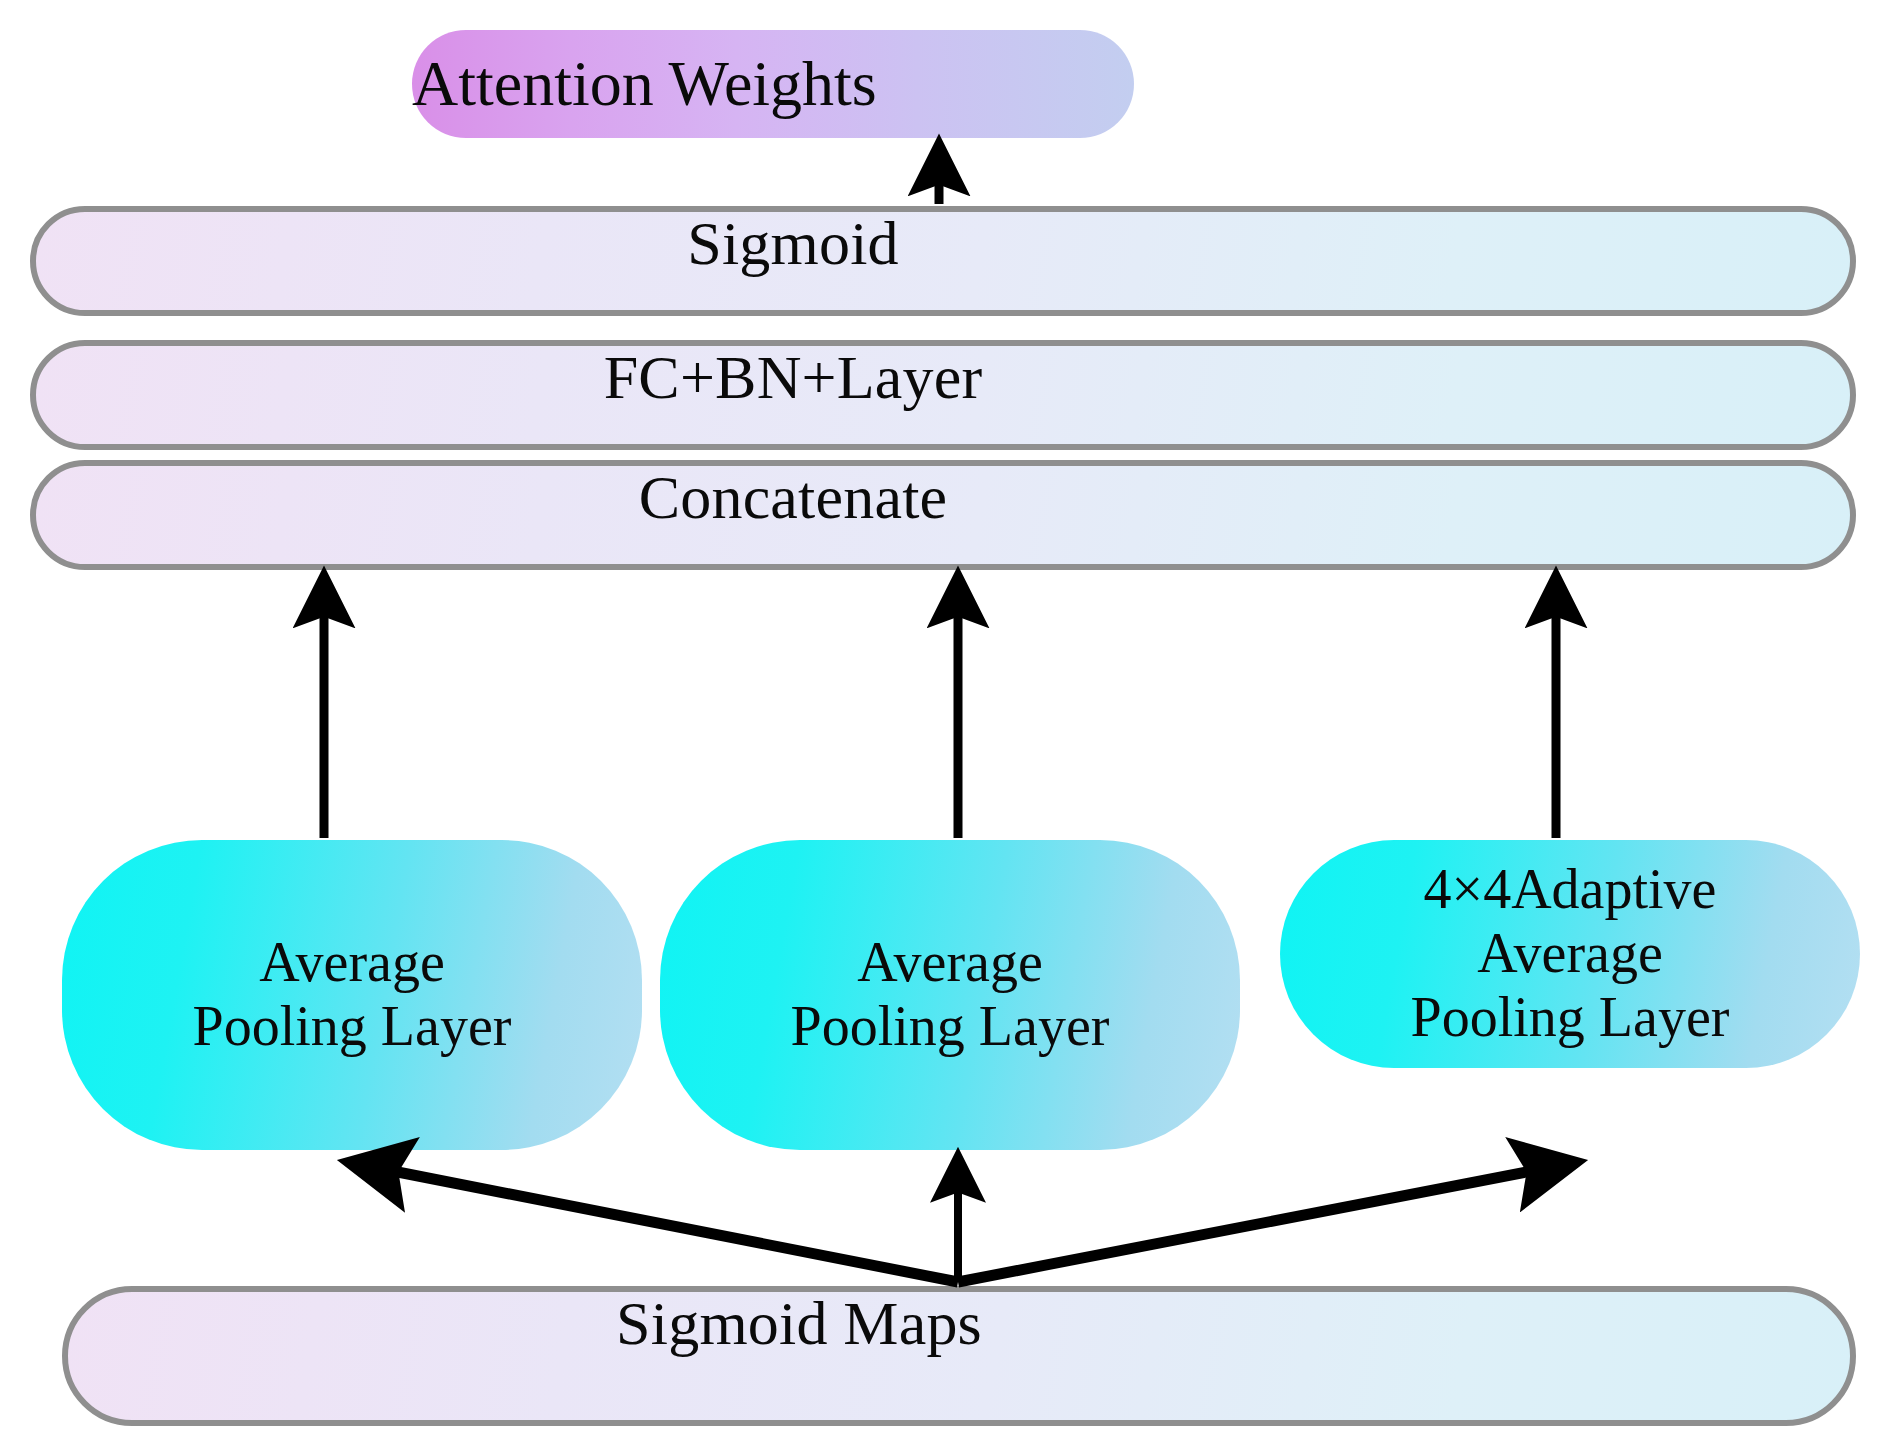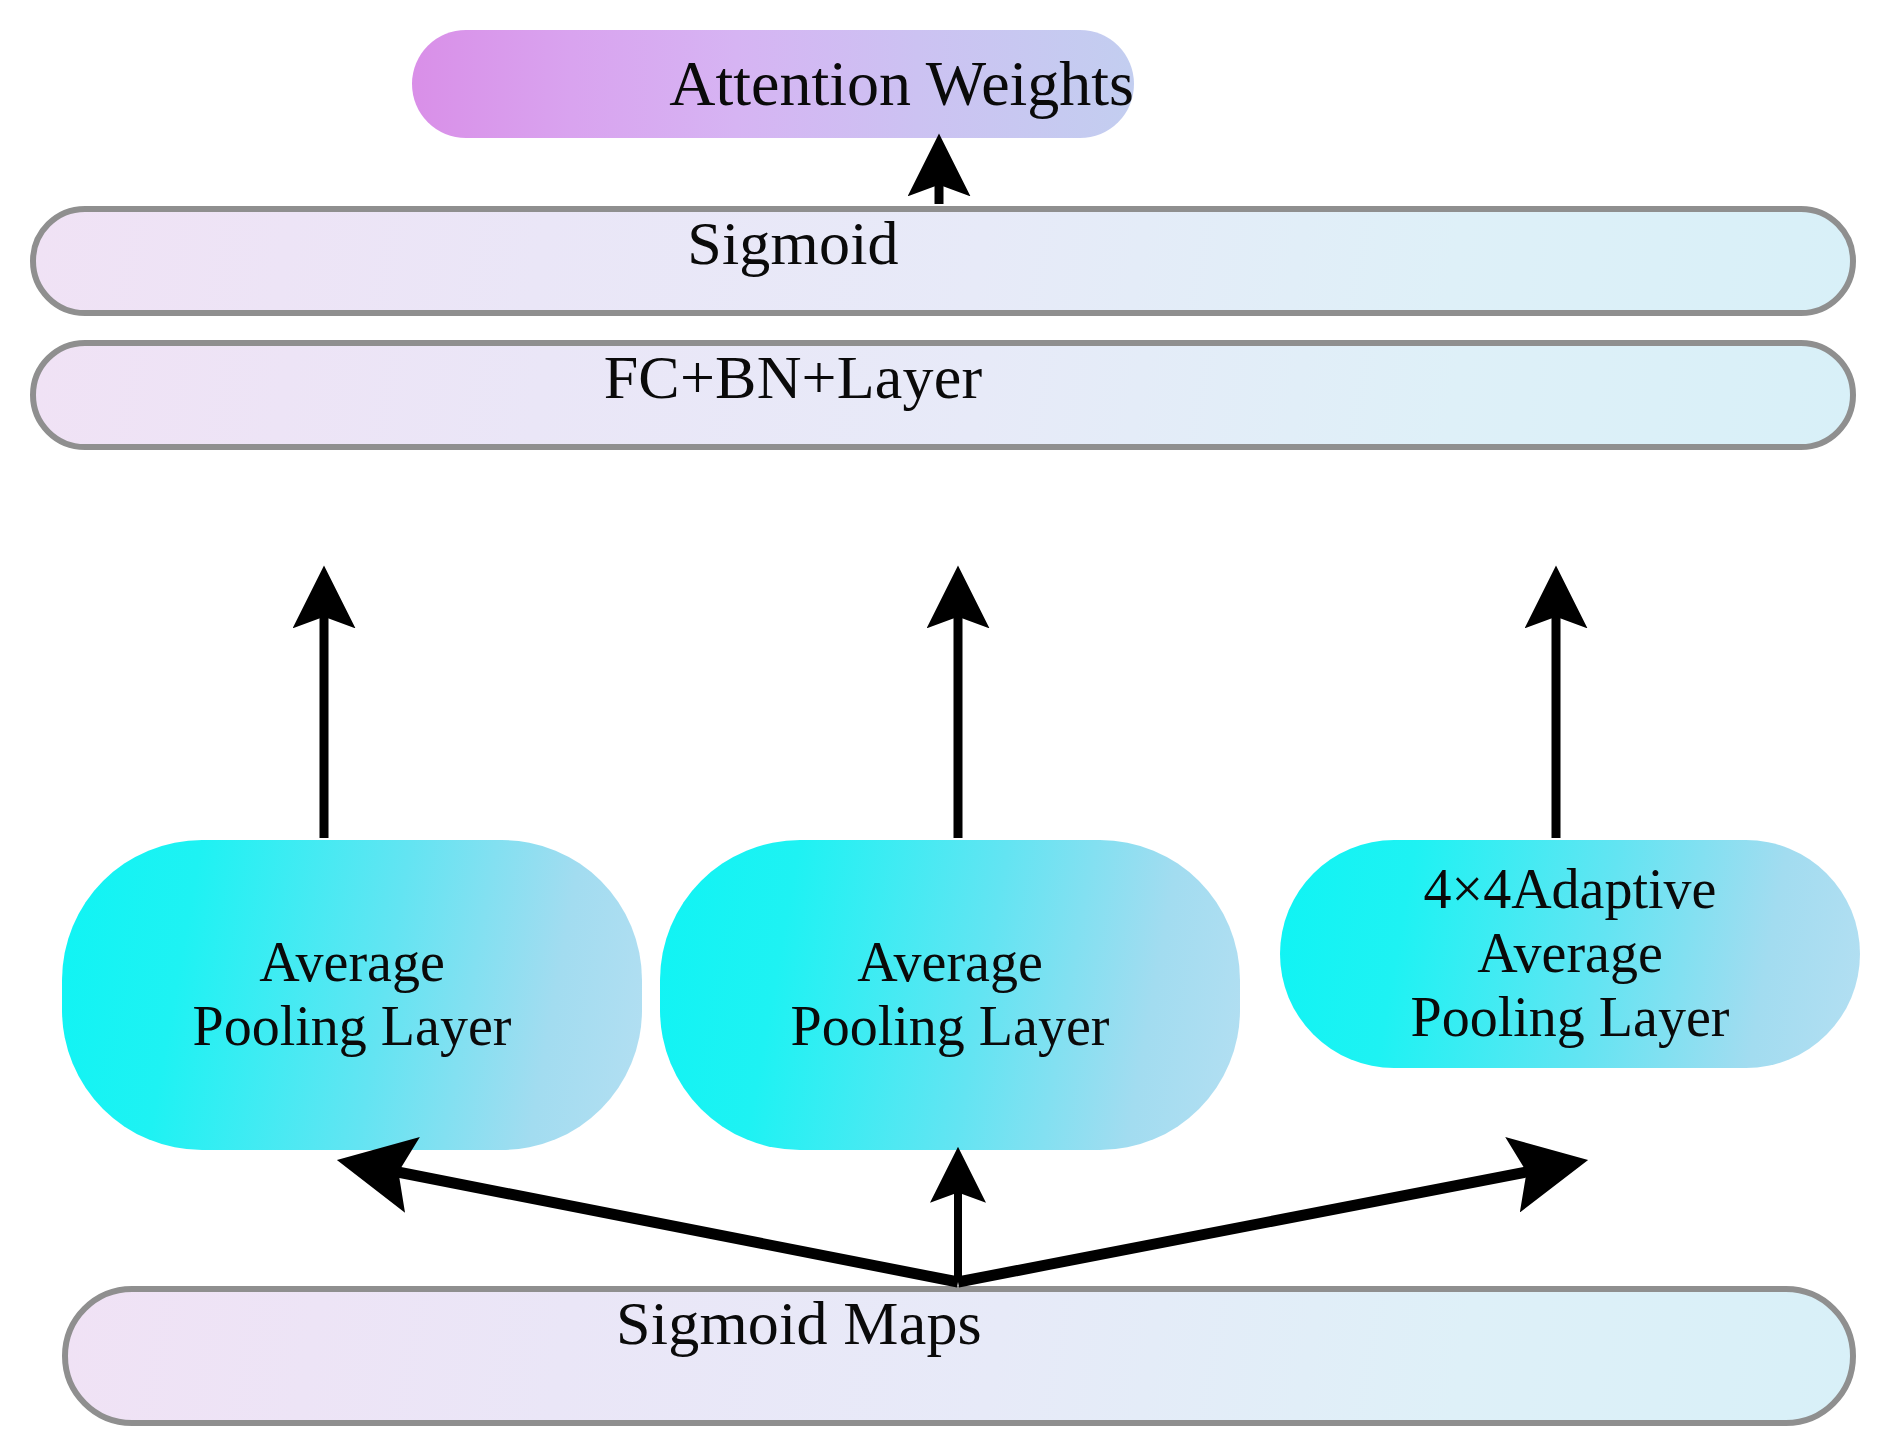--- a/index.html
+++ b/index.html
@@ -36,21 +36,21 @@
     white-space: nowrap;
   }
   
   .chip {
     position: absolute;
     box-sizing: border-box;
     border-radius: 60px;
     background: linear-gradient(90deg, #d98fe8 0%, #d9a3ef 22%, #d6b4f3 45%, #ccc2f2 70%, #c3cef0 100%);
     display: flex;
     align-items: center;
-    justify-content: flex-end;
+    justify-content: flex-start;
   }
   .chip-label {
     font-size: 64px;
     color: #0a0a0a;
     line-height: 1;
     white-space: nowrap;
   }
   
   .pool {
     position: absolute;
@@ -88,20 +88,23 @@
   </div>
 
   <div class="bar" style="left:30px; top:206px; width:1826px; height:110px;">
     <span class="bar-label" style="transform:translateX(-150px);">Sigmoid</span>
   </div>
 
   <div class="bar" style="left:30px; top:340px; width:1826px; height:110px;">
     <span class="bar-label" style="transform:translateX(-150px);">FC+BN+Layer</span>
   </div>
 
+  <div class="bar" style="left:30px; top:460px; width:1826px; height:110px;">
+    <span class="bar-label" style="transform:translateX(-150px);">Concatenate</span>
+  </div>
 
   <div class="pool" style="left:62px; top:840px; width:580px; height:310px;">
     <div class="pool-label">
       <div>Average</div>
       <div>Pooling Layer</div>
     </div>
   </div>
 
   <div class="pool" style="left:660px; top:840px; width:580px; height:310px;">
     <div class="pool-label">

